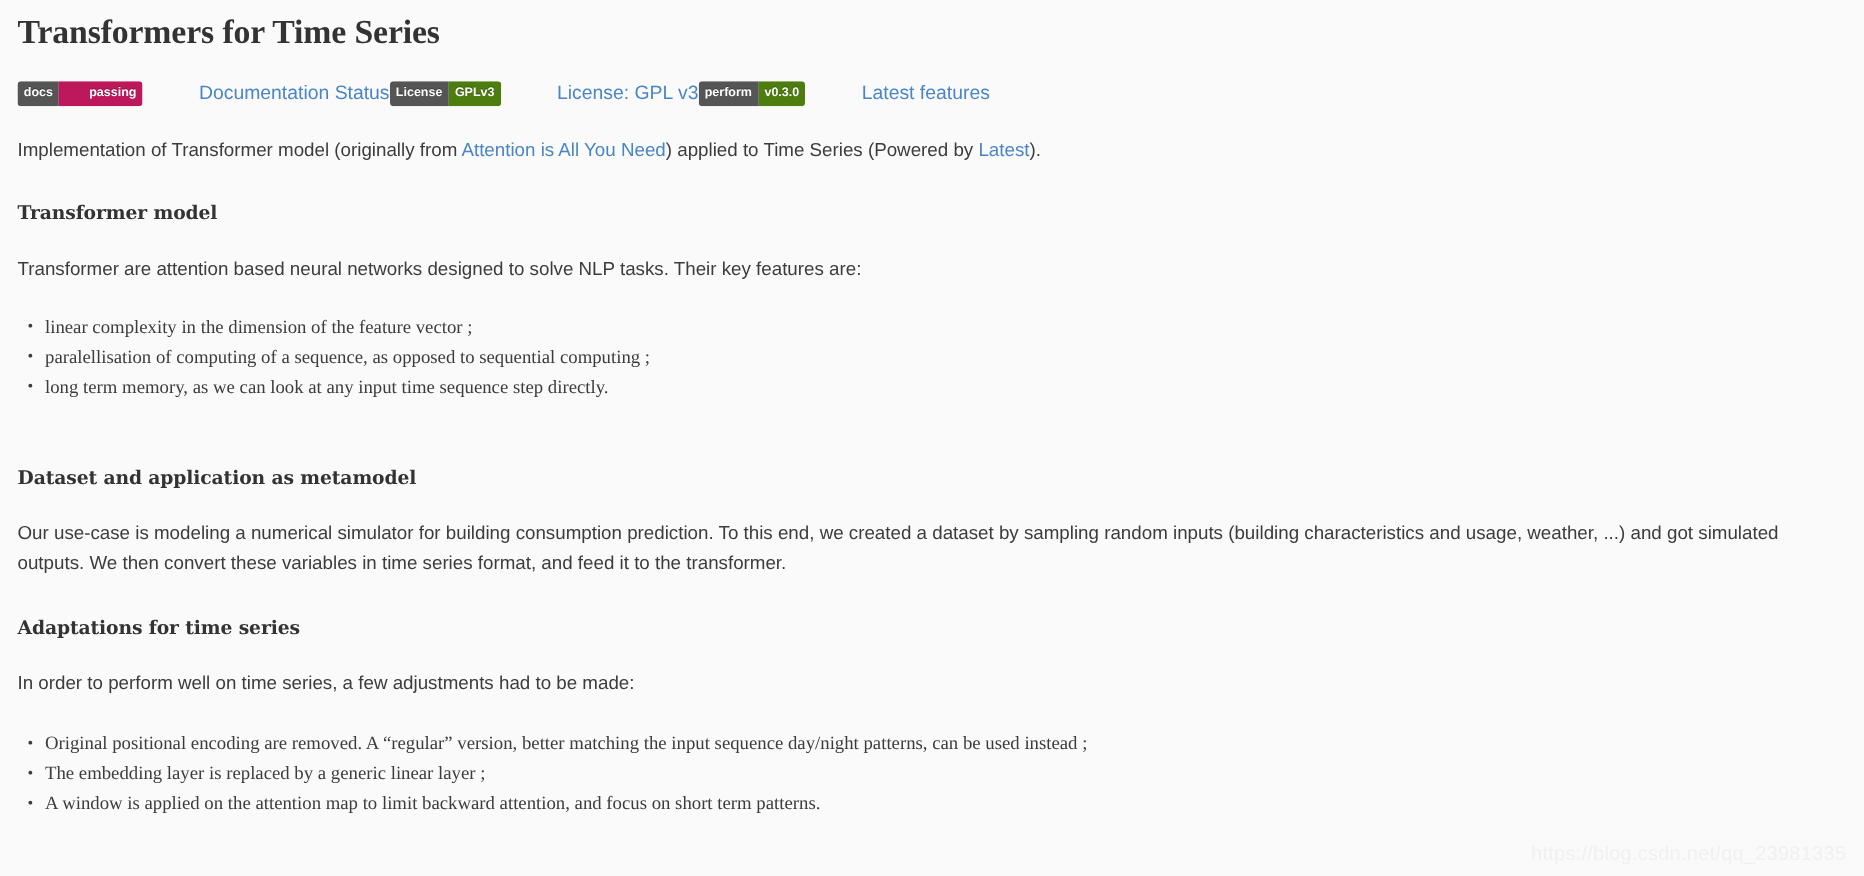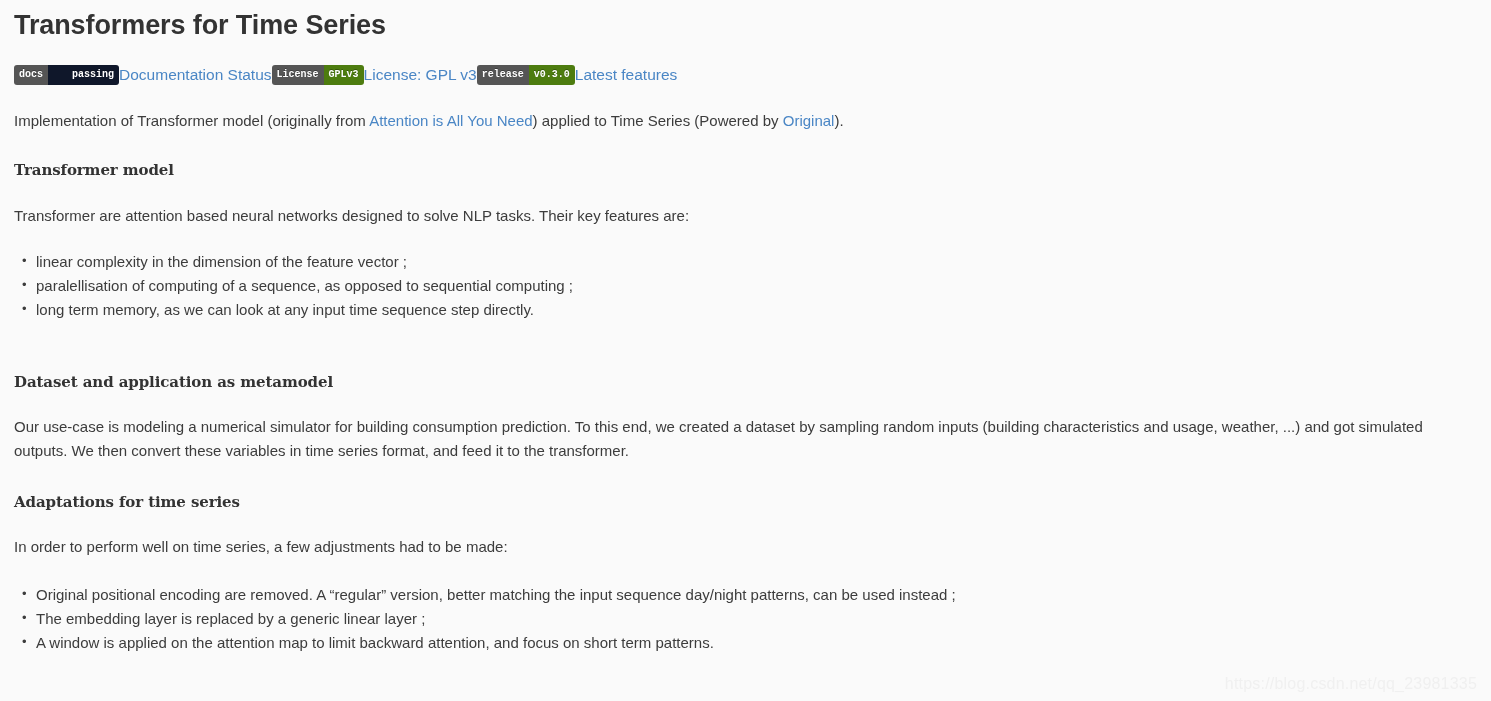--- a/index.html
+++ b/index.html
@@ -20,21 +20,21 @@
 
   .page {
     padding: 0 14px;
     box-sizing: border-box;
     position: relative;
     width: 1491px;
   }
 
   
   h1.doc-title {
-    font-family: Liberation Sans, sans-serif;
+    font-family: Liberation Serif, serif;
     font-size: 27px;
     font-weight: bold;
     color: #333333;
     margin: 0;
     padding-top: 10px;
     letter-spacing: -0.1px;
     line-height: 1.15;
   }
   h2.section-title {
     font-family: "DejaVu Serif", "Liberation Serif", serif;
@@ -61,41 +61,42 @@
     height: 20px;
     border-radius: 3px;
     overflow: hidden;
     font-size: 0;
     white-space: nowrap;
   }
   .badge span {
     display: inline-block;
     height: 20px;
     line-height: 20px;
-    font-family: Liberation Mono, monospace;
+    font-family: Liberation Sans, sans-serif;
     font-size: 10px;
     font-weight: bold;
     color: #ffffff;
     padding: 0 5px;
     text-align: left;
     vertical-align: top;
     text-shadow: 0 -1px 0 rgba(1,1,1,.3);
   }
   .badge .b-left  { background: #555555; }
-  .badge .b-green { background: #0f172a; padding-left: 24px; }
+  .badge .b-green { background: #be185d; padding-left: 24px; }
   .badge .b-blue  { background: #4d7c0f; }
 
   .badge-link {
     display: inline-block;
     vertical-align: middle;
     font-size: 15.5px;
     line-height: 20px;
     color: #4a86c5;
     text-decoration: none;
     font-family: "Liberation Sans", "DejaVu Sans", sans-serif;
+    margin-left: 45px;
   }
 
   
   p.para {
     font-size: 15px;
     line-height: 24px;
     color: #3c3c3c;
     margin: 0;
   }
   a.inline-link {
@@ -107,20 +108,21 @@
     margin: 0;
     padding: 0 0 0 22px;
     list-style: none;
   }
   ul.bullets li {
     font-size: 15px;
     line-height: 24px;
     color: #3c3c3c;
     position: relative;
     padding-left: 0;
+    font-family: Liberation Serif, serif;
   }
   ul.bullets li::before {
     content: "•";
     position: absolute;
     left: -14px;
     top: -1px;
     font-size: 13px;
     color: #3c3c3c;
     line-height: 24px;
   }
@@ -160,27 +162,27 @@
 
   <div class="badge-row">
 
     
     <span class="badge"><span class="b-left">docs</span><span class="b-green">passing</span></span><a class="badge-link" href="#">Documentation Status</a>
 
     
     <span class="badge"><span class="b-left">License</span><span class="b-blue">GPLv3</span></span><a class="badge-link" href="#">License: GPL v3</a>
 
     
-    <span class="badge"><span class="b-left">release</span><span class="b-blue">v0.3.0</span></span><a class="badge-link" href="#">Latest features</a>
+    <span class="badge"><span class="b-left">perform</span><span class="b-blue">v0.3.0</span></span><a class="badge-link" href="#">Latest features</a>
 
   </div>
 
   <div class="sp-intro"></div>
 
-  <p class="para"><span>Implementation of Transformer model (originally from </span><a class="inline-link" href="#">Attention is All You Need</a><span>) applied to Time Series (Powered by </span><a class="inline-link" href="#">Original</a><span>).</span></p>
+  <p class="para"><span>Implementation of Transformer model (originally from </span><a class="inline-link" href="#">Attention is All You Need</a><span>) applied to Time Series (Powered by </span><a class="inline-link" href="#">Latest</a><span>).</span></p>
 
   <div class="sp-h2a"></div>
 
   <h2 class="section-title">Transformer model</h2>
 
   <div class="sp-parab"></div>
 
   <p class="para">Transformer are attention based neural networks designed to solve NLP tasks. Their key features are:</p>
 
   <div class="sp-list"></div>

